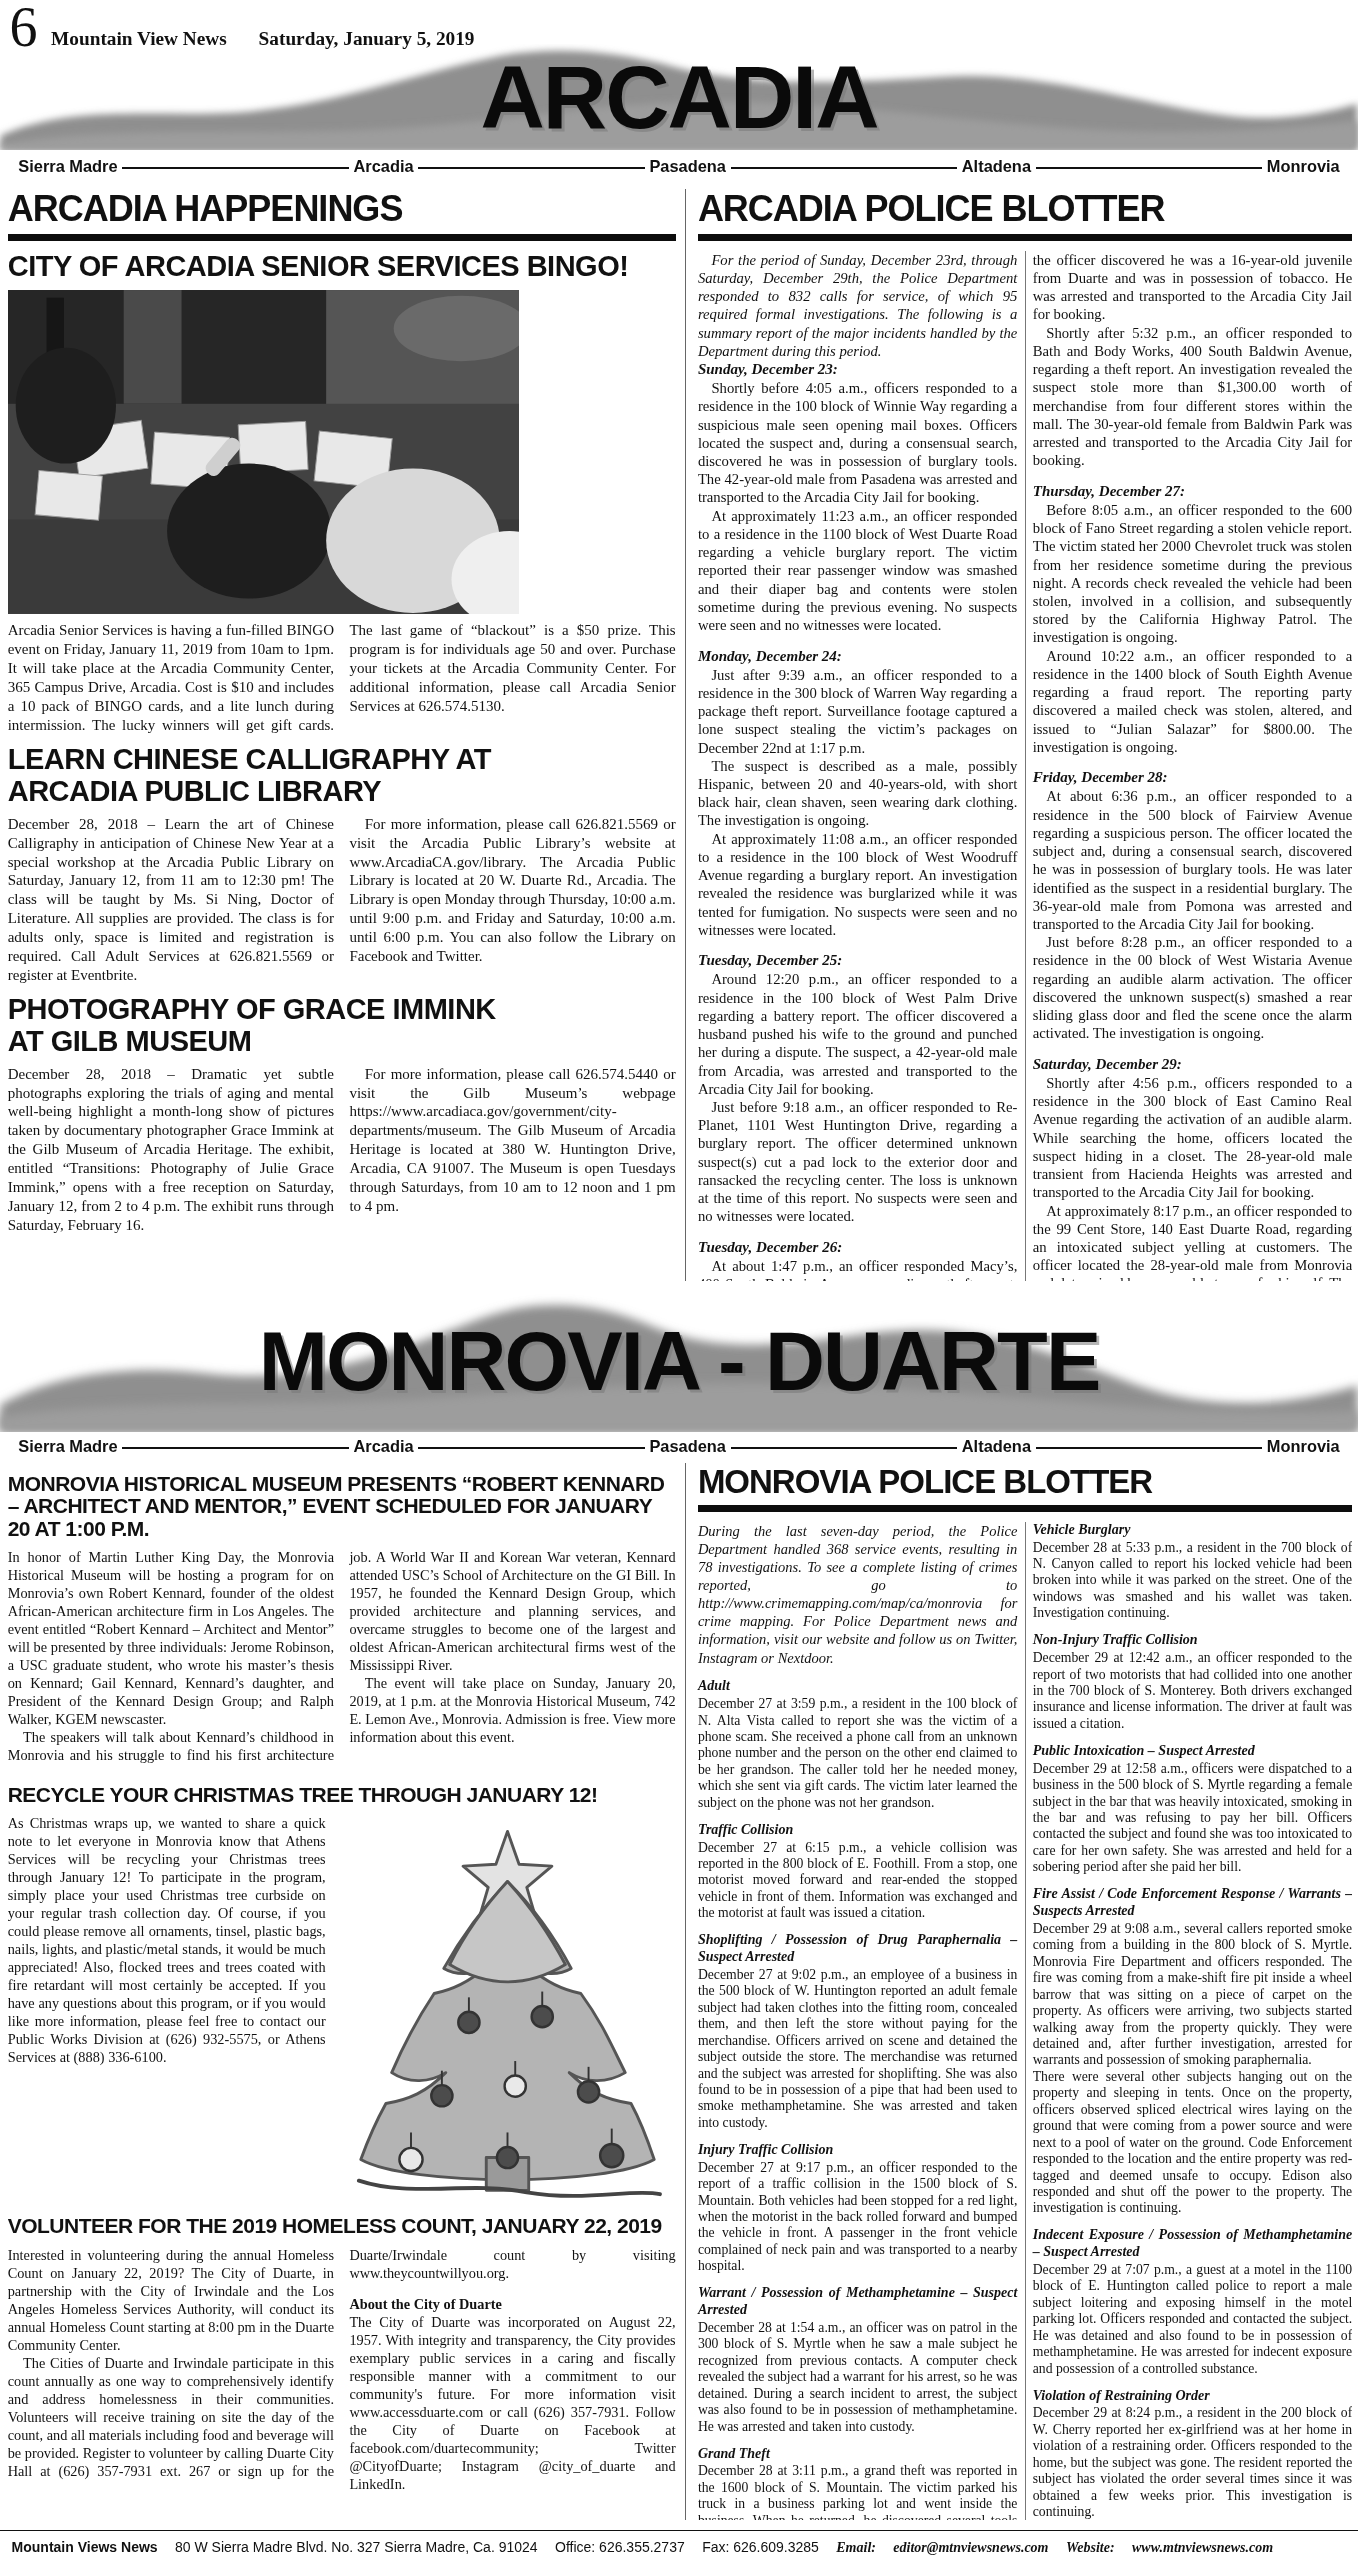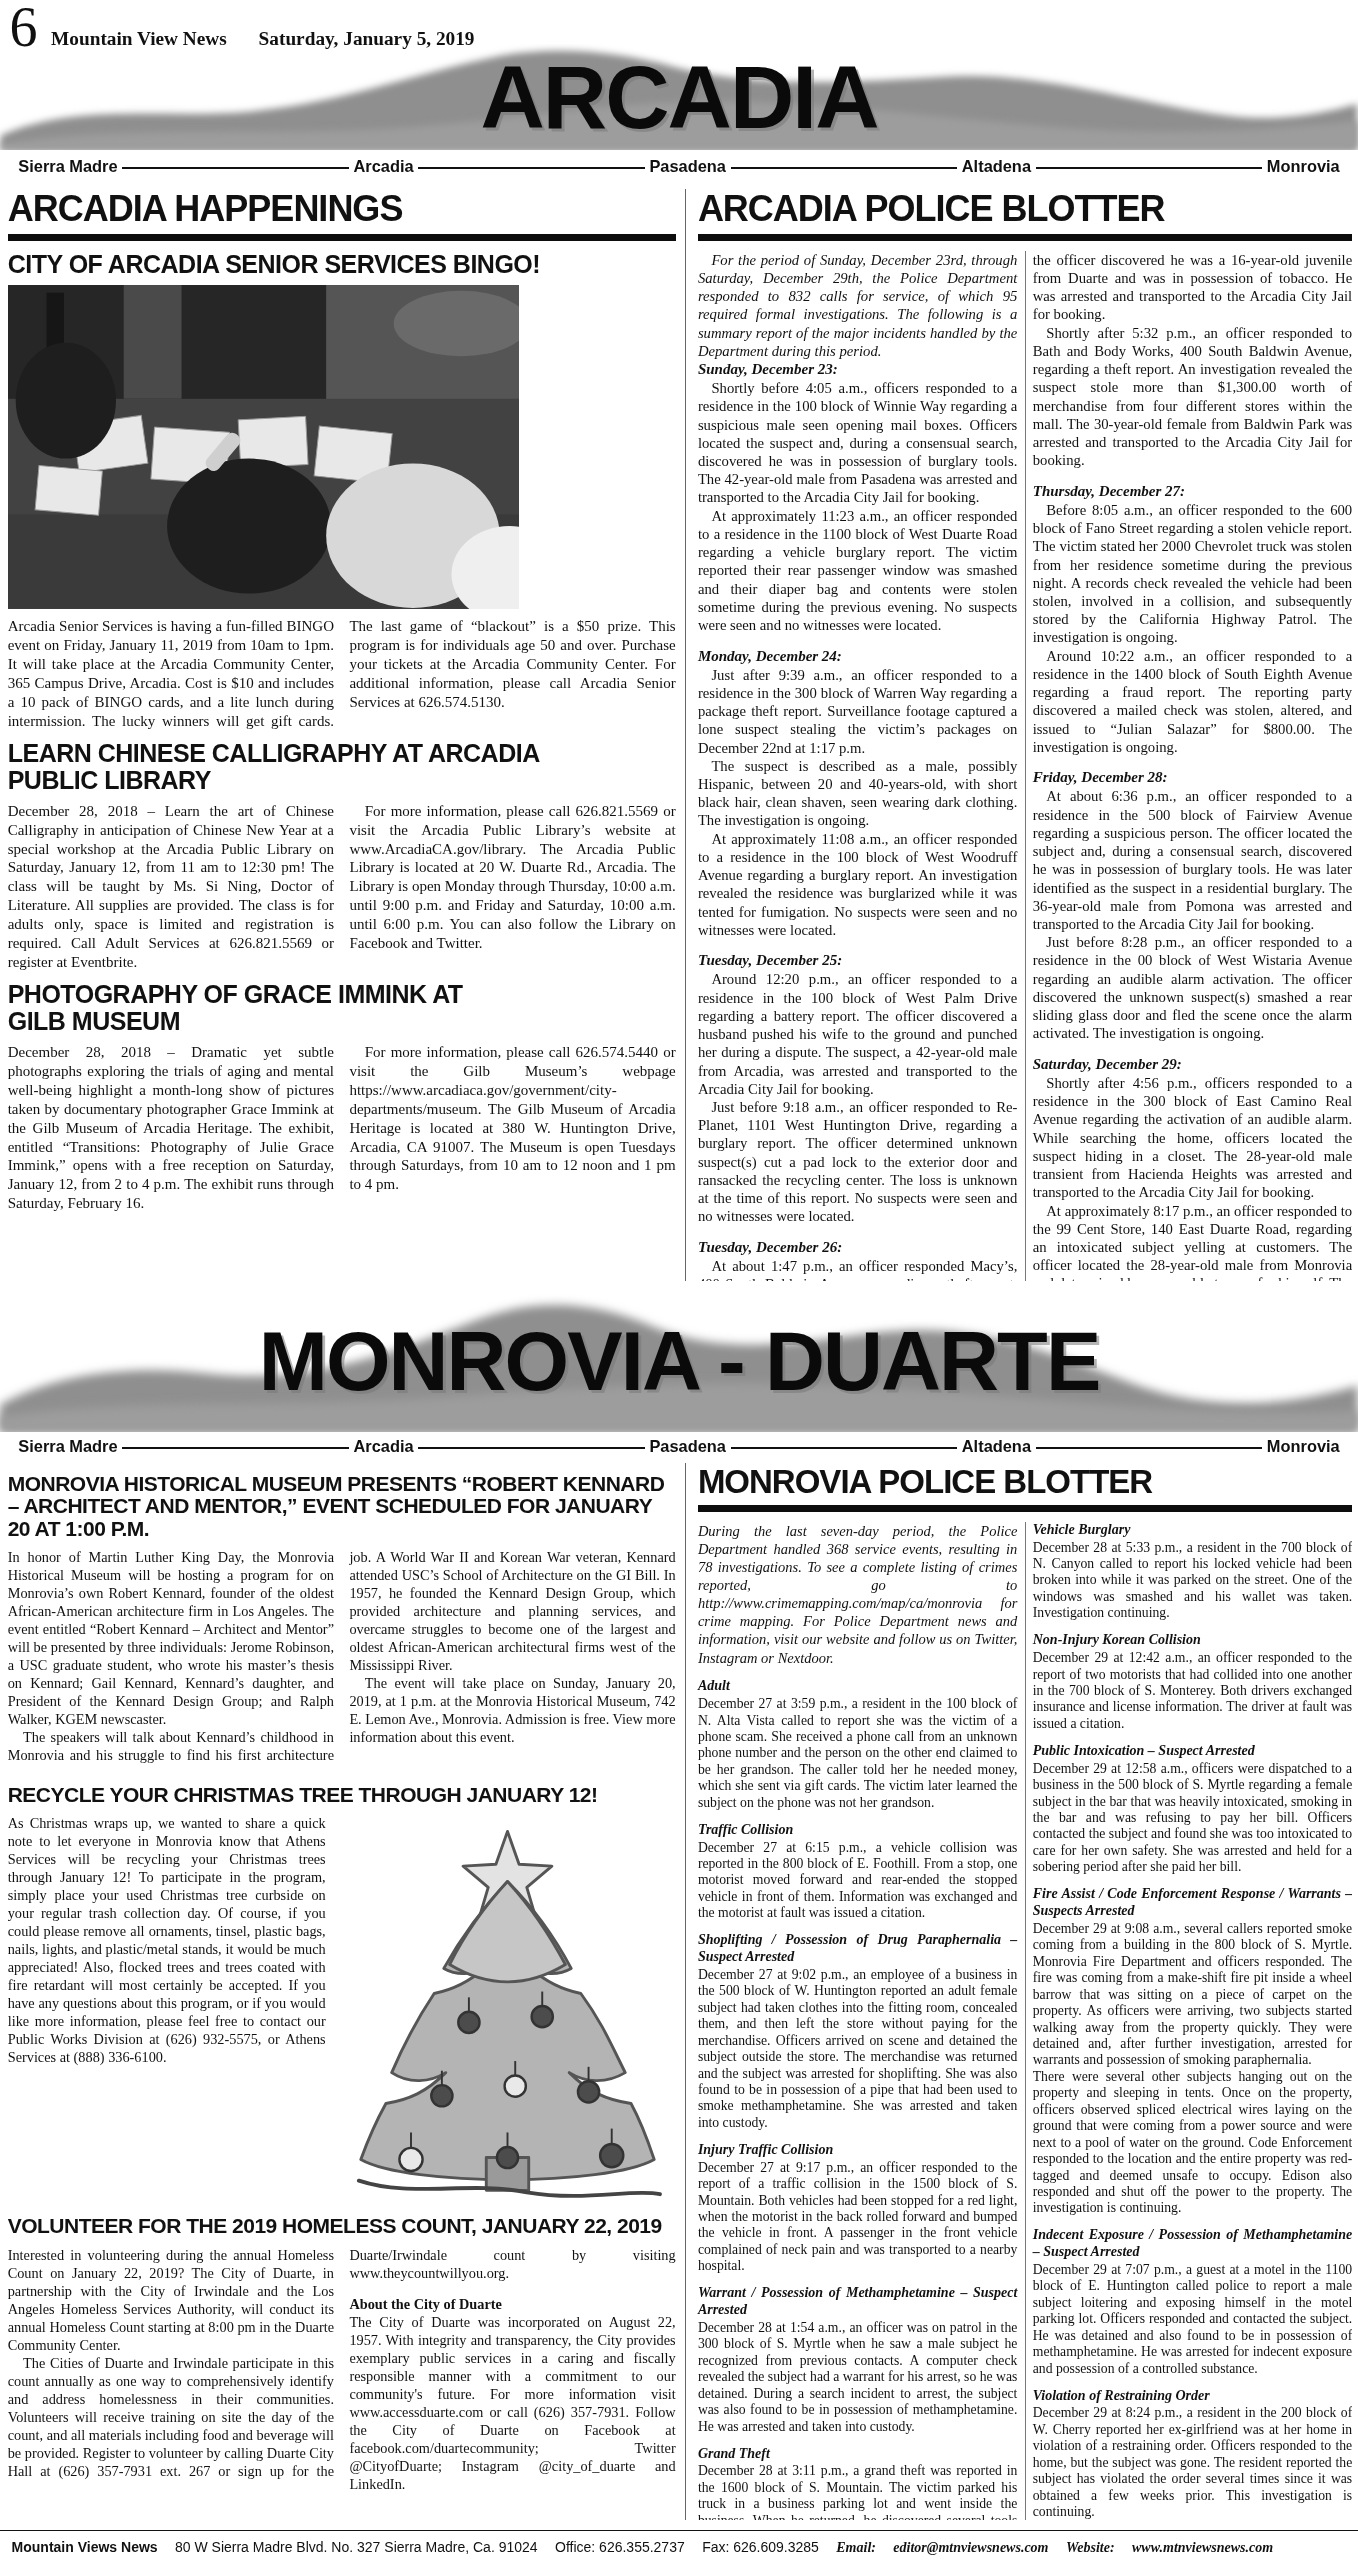--- a/index.html
+++ b/index.html
@@ -30,21 +30,21 @@
   
   .content-row{position:absolute;left:7.7px;right:5.8px;display:flex;overflow:hidden;}
   #arcadia-row{top:189px;height:1092px;}
   #monrovia-row{top:1463px;height:1057px;}
   .half-left{width:668px;flex:0 0 668px;overflow:hidden;}
   .half-right{flex:1;border-left:1px solid #666;margin-left:9.6px;padding-left:11.6px;overflow:hidden;}
   
   .section-title{font-family:"Liberation Sans",sans-serif;font-weight:700;font-size:36px;
       letter-spacing:-1px;line-height:1.02;margin:1.9px 0 0 0;}
   .thick-rule{height:6.8px;background:#0d0d0d;margin:6.8px 0 9.6px 0;}
-  .headline{font-family:"Liberation Sans",sans-serif;font-weight:700;font-size:25px;
+  .headline{font-family:"Liberation Sans",sans-serif;font-weight:700;font-size:29px;
       letter-spacing:-0.5px;line-height:1.08;margin:9.6px 0 7.7px 0;}
   .headline.small{font-size:21px;}
   
   .body-flow{text-align:justify;font-size:15px;line-height:1.26;}
   .body-flow p{margin:0;}
   .body-flow p + p{text-indent:15.4px;}
   .body-flow .flow-head{font-weight:700;margin-top:13.5px;}
   .two-col{column-count:2;column-gap:15.4px;}
   
   .blotter-body{column-count:2;column-gap:15.4px;column-rule:1px solid #777;text-align:justify;}
@@ -305,21 +305,21 @@
             </div>
             <div class="blot-section">
               <div class="blot-heading">Grand Theft</div>
               <p>December 28 at 3:11 p.m., a grand theft was reported in the 1600 block of S. Mountain. The victim parked his truck in a business parking lot and went inside the business. When he returned, he discovered several tools had been taken from the bed of his truck. Investigation continuing.</p>
             </div>
             <div class="blot-section">
               <div class="blot-heading">Vehicle Burglary</div>
               <p>December 28 at 5:33 p.m., a resident in the 700 block of N. Canyon called to report his locked vehicle had been broken into while it was parked on the street. One of the windows was smashed and his wallet was taken. Investigation continuing.</p>
             </div>
             <div class="blot-section">
-              <div class="blot-heading">Non-Injury Korean Collision</div>
+              <div class="blot-heading">Non-Injury Traffic Collision</div>
               <p>December 29 at 12:42 a.m., an officer responded to the report of two motorists that had collided into one another in the 700 block of S. Monterey. Both drivers exchanged insurance and license information. The driver at fault was issued a citation.</p>
             </div>
             <div class="blot-section">
               <div class="blot-heading">Public Intoxication – Suspect Arrested</div>
               <p>December 29 at 12:58 a.m., officers were dispatched to a business in the 500 block of S. Myrtle regarding a female subject in the bar that was heavily intoxicated, smoking in the bar and was refusing to pay her bill. Officers contacted the subject and found she was too intoxicated to care for her own safety. She was arrested and held for a sobering period after she paid her bill.</p>
             </div>
             <div class="blot-section">
               <div class="blot-heading">Fire Assist / Code Enforcement Response / Warrants – Suspects Arrested</div>
               <p>December 29 at 9:08 a.m., several callers reported smoke coming from a building in the 800 block of S. Myrtle. Monrovia Fire Department and officers responded. The fire was coming from a make-shift fire pit inside a wheel barrow that was sitting on a piece of carpet on the property. As officers were arriving, two subjects started walking away from the property quickly. They were detained and, after further investigation, arrested for warrants and possession of smoking paraphernalia.</p>
               <p>There were several other subjects hanging out on the property and sleeping in tents. Once on the property, officers observed spliced electrical wires laying on the ground that were coming from a power source and were next to a pool of water on the ground. Code Enforcement responded to the location and the entire property was red-tagged and deemed unsafe to occupy. Edison also responded and shut off the power to the property. The investigation is continuing.</p>

